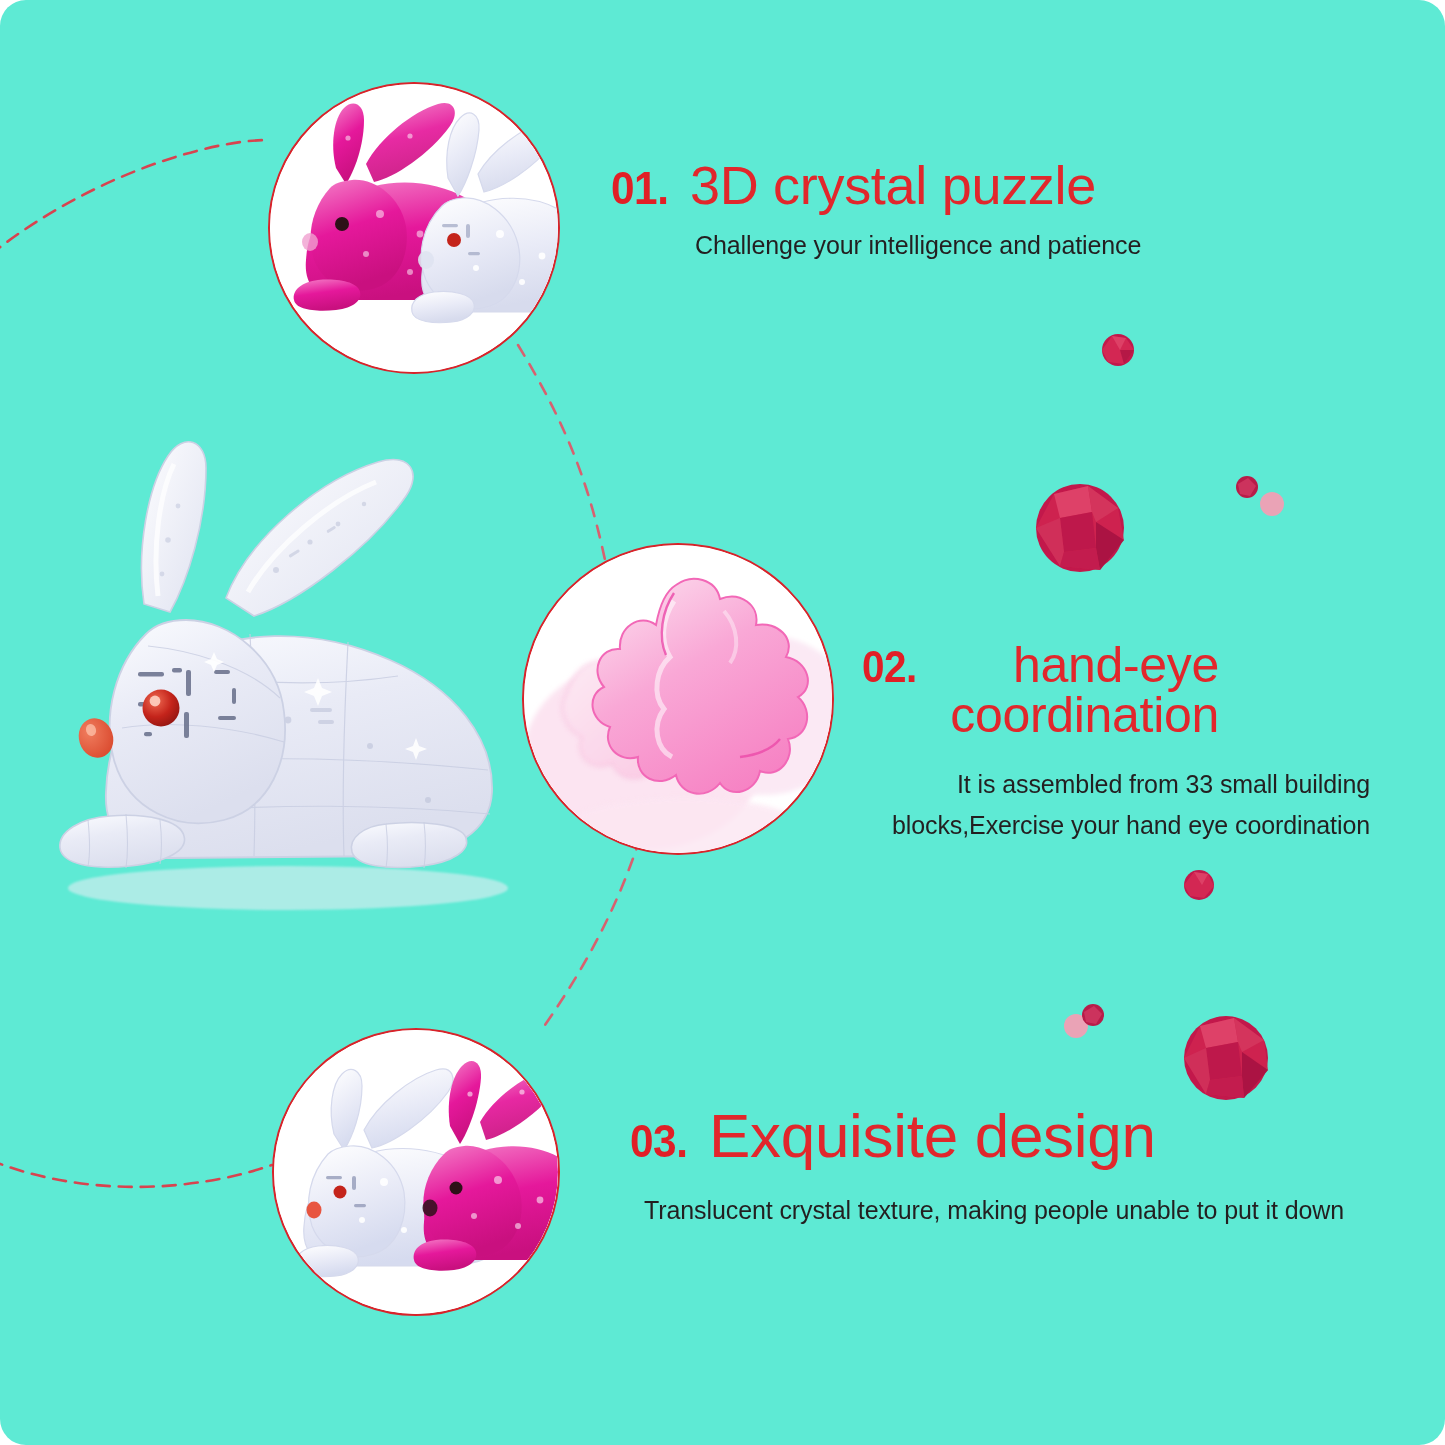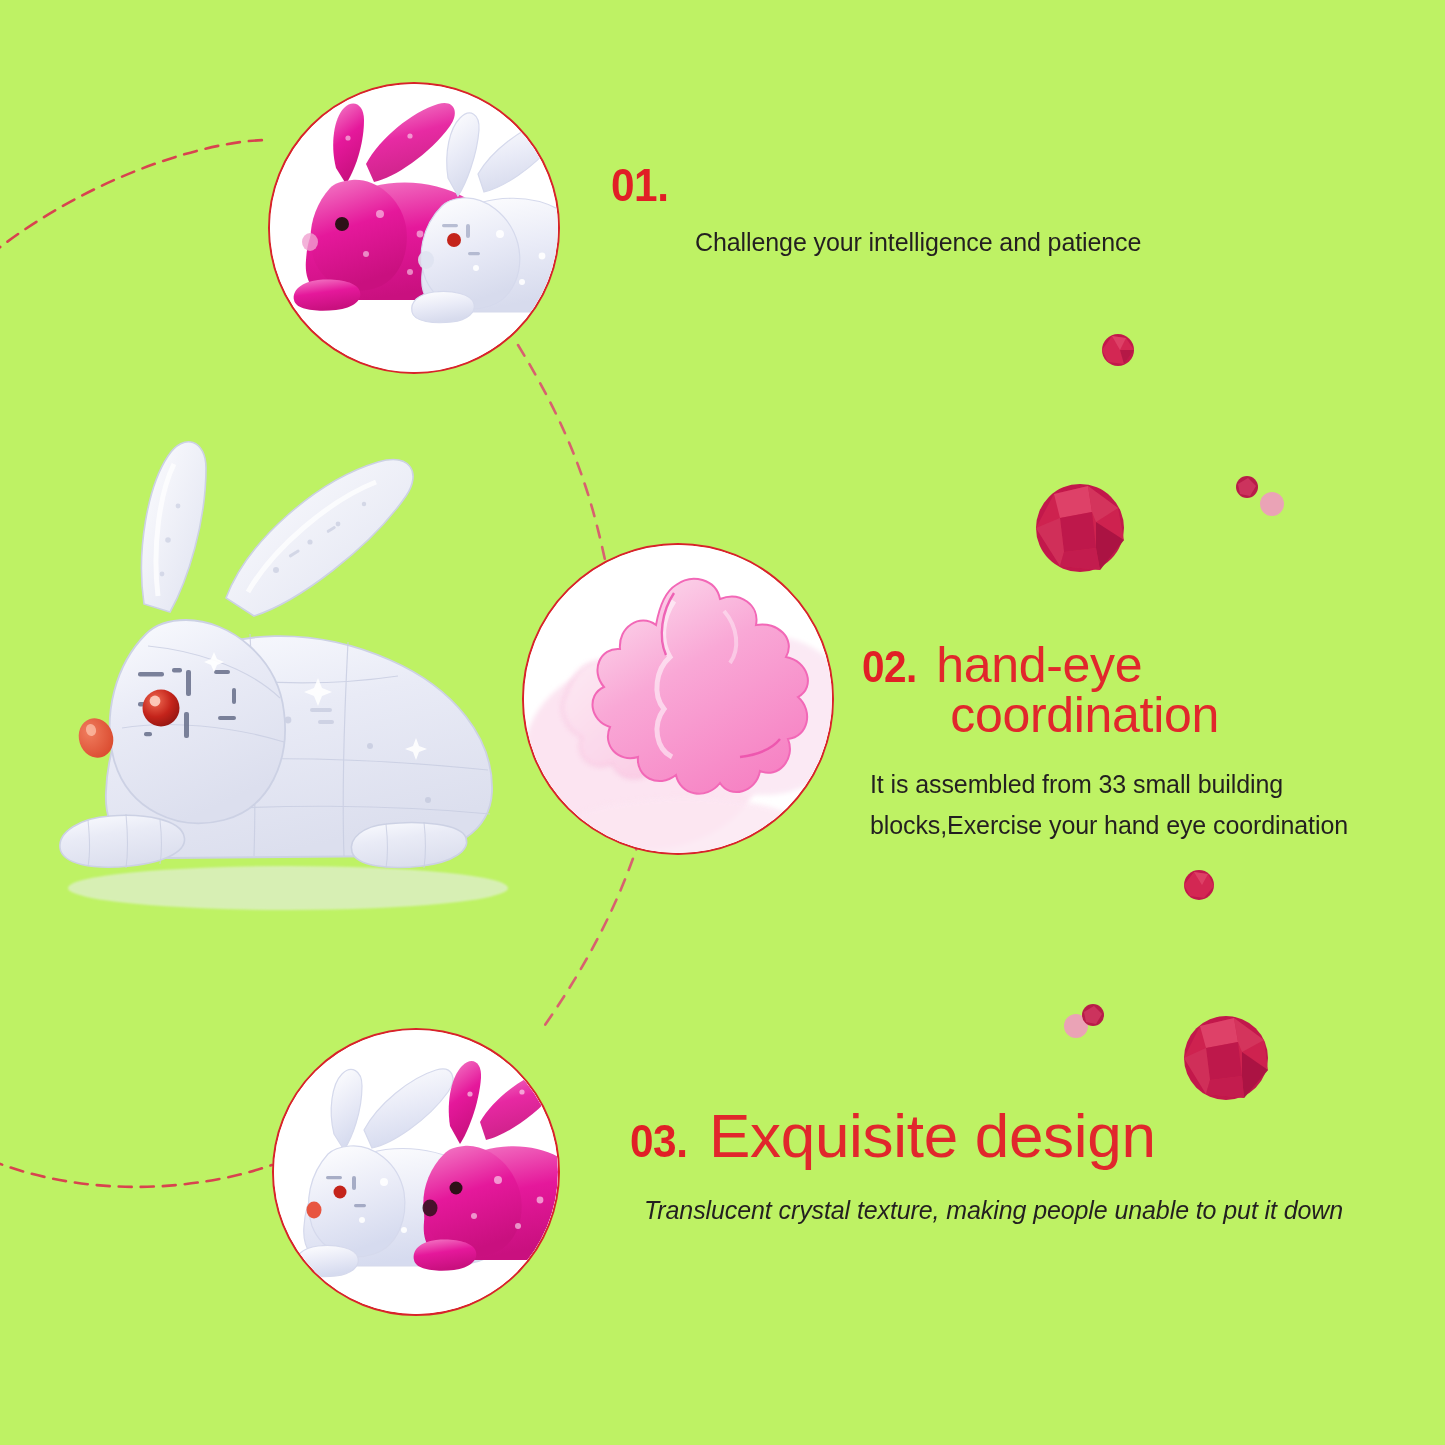--- a/index.html
+++ b/index.html
@@ -3,21 +3,21 @@
 <meta charset="utf-8">
 <title>3D Crystal Puzzle Infographic</title>
 <style>
   html,body{margin:0;padding:0;}
   body{
     width:1445px;height:1445px;
     background:#ffffff;
     font-family:"Liberation Sans","DejaVu Sans",sans-serif;
     overflow:hidden;
   }
-  .stage{position:relative;width:1445px;height:1445px;background:#bef264;overflow:hidden;}
+  .stage{position:relative;width:1445px;height:1445px;background:#5eead4;overflow:hidden;border-radius:26px;}
 
   
   .arc-layer{position:absolute;inset:0;width:1445px;height:1445px;pointer-events:none;}
 
   
   .feature-circle{
     position:absolute;border-radius:50%;
     border:2.2px solid #d8232a;
     overflow:hidden;background:#fff;
     box-sizing:border-box;
@@ -45,30 +45,30 @@
     letter-spacing:-0.1px;
   }
 
   
   #feature-1{left:611px;top:158px;width:700px;}
   #feature-1 .num{font-size:46px;}
   #feature-1 .title{font-size:54px;margin-left:16px;}
   #feature-1 .desc{font-size:25px;margin-top:10px;margin-left:84px;}
 
   
-  #feature-2{left:862px;top:640px;width:520px;}
+  #feature-2{left:862px;top:640px;width:520px;text-align:right;}
   #feature-2 .num{font-size:44px;}
   #feature-2 .title{font-size:50px;margin-left:14px;}
   #feature-2 .desc{font-size:25px;margin-top:24px;margin-left:8px;width:500px;}
 
   
   #feature-3{left:630px;top:1105px;width:740px;}
   #feature-3 .num{font-size:46px;}
   #feature-3 .title{font-size:62px;margin-left:16px;}
-  #feature-3 .desc{font-size:25px;margin-top:22px;margin-left:14px;width:710px;font-style:italic;}
+  #feature-3 .desc{font-size:25px;margin-top:22px;margin-left:14px;width:710px;}
 
   
   #hero-rabbit{position:absolute;left:18px;top:420px;width:520px;height:520px;}
 
   
   .deco{position:absolute;pointer-events:none;}
 </style>
 </head>
 <body>
 
@@ -423,20 +423,21 @@
       <path d="M28 38 L60 32 L64 66 L32 70 Z" fill="#b8164a" opacity="0.75"></path>
       <path d="M64 42 L90 60 L66 88 L64 66 Z" fill="#a31040" opacity="0.8"></path>
       <path d="M6 48 L28 38 L32 70 L28 84 Z" fill="#d2355e" opacity="0.7"></path>
       <path d="M32 70 L64 66 L66 88 L28 84 Z" fill="#c01b4e" opacity="0.8"></path>
     </g>
   </svg>
 
   <div class="feature-text" id="feature-1">
     <div class="head-row">
       <span class="num"><span>01</span><span class="dot">.</span></span>
+      <span class="title">3D crystal puzzle</span>
     </div>
     <div class="desc">Challenge your intelligence and patience</div>
   </div>
 
   <div class="feature-text" id="feature-2">
     <div class="head-row">
       <span class="num"><span>02</span><span class="dot">.</span></span>
       <span class="title">
         <span>hand-eye</span><br>
         <span style="margin-left:14px;display:inline-block;">coordination</span>

